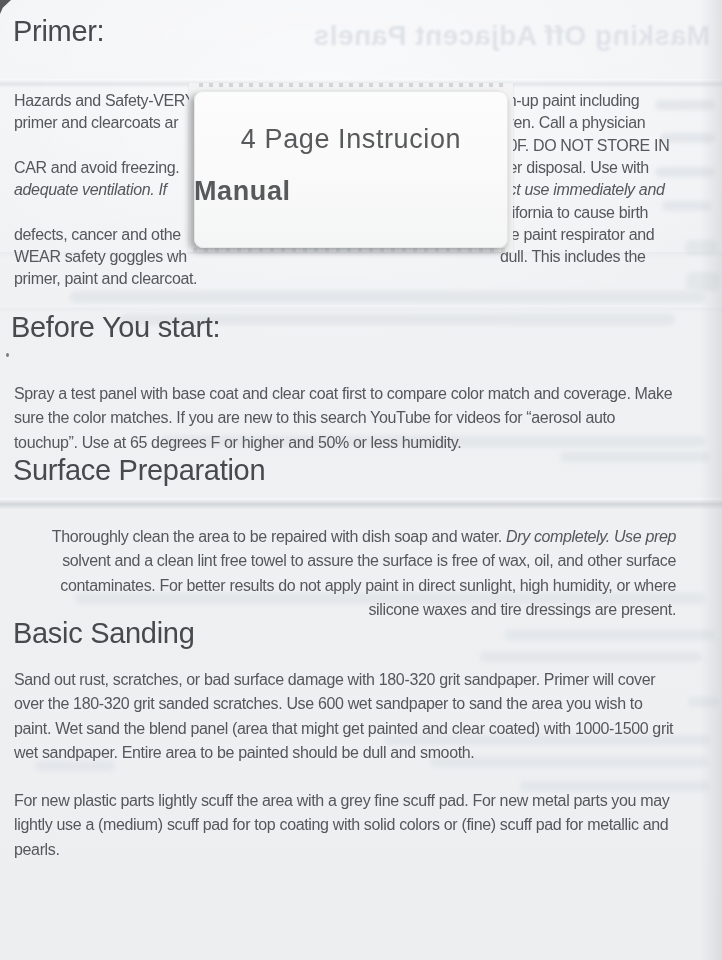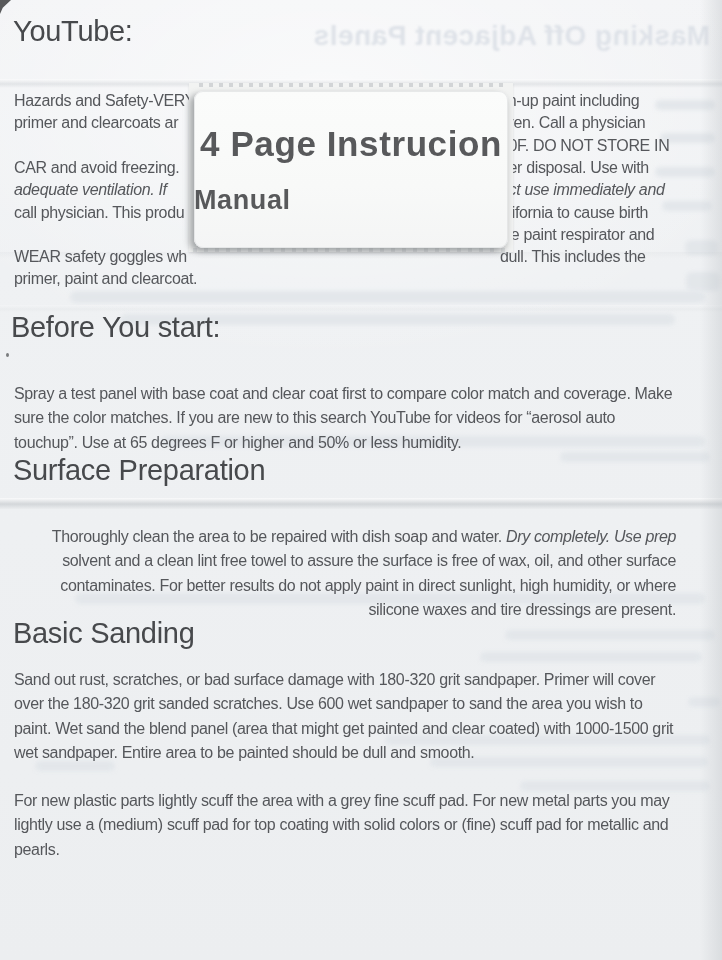--- a/index.html
+++ b/index.html
@@ -91,21 +91,21 @@
     opacity:.55;
   }
   #label{
     position:absolute;left:194px;top:91px;width:314px;height:157px;
     background:linear-gradient(180deg,#fbfcfb 0%,#f8f9f8 60%,#f4f5f5 100%);
     border-radius:9px;z-index:4;
     box-shadow:-5px 3px 6px rgba(105,108,112,0.45),
                 0 4px 6px rgba(128,131,135,0.32),
                 inset 0 0 0 1px rgba(215,217,219,0.55);
   }
-  #label .l1{margin-top:33px;text-align:center;font-weight:bold;font-size:35px;
+  #label .l1{margin-top:33px;text-align:center;font-weight:normal;font-size:27px;
     color:#58595b;letter-spacing:.6px;}
   #label .l2{margin-top:21px;font-weight:bold;font-size:27px;
     color:#58595b;letter-spacing:.6px;}
 </style>
 </head>
 <body>
 
 <div id="paper"></div>
 
 <div id="bleed-heading">Masking Off Adjacent Panels</div>
@@ -128,21 +128,21 @@
     <div class="smudge" style="left: 430px; top: 757px; width: 278px; height: 10px;"></div>
     <div class="smudge" style="left: 520px; top: 781px; width: 190px; height: 10px;"></div>
     <div class="smudge" style="left: 35px; top: 761px; width: 80px; height: 10px;"></div>
   </div>
 
 <div id="crease-1" class="crease"></div>
 <div id="crease-2" class="crease"></div>
 <div id="crease-3" class="crease"></div>
 <div id="crease-4" class="crease"></div>
 
-<h1 id="h-warning" class="hd">YouTube:</h1>
+<h1 id="h-warning" class="hd">Primer:</h1>
 
 <div id="warning-para">
     <div class="wline" style="top: 92px;">
       <span class="wl">Hazards and Safety-VERY</span>
       <span class="wr">ch-up paint including</span>
     </div>
     <div class="wline" style="top: 114.3px;">
       <span class="wl">primer and clearcoats ar</span>
       <span class="wr">dren. Call a physician</span>
     </div>
@@ -151,24 +151,24 @@
     </div>
     <div class="wline" style="top: 158.9px;">
       <span class="wl">CAR and avoid freezing.</span>
       <span class="wr">per disposal. Use with</span>
     </div>
     <div class="wline" style="top: 181.2px; font-style: italic;">
       <span class="wl">adequate ventilation. If</span>
       <span class="wr">uct use immediately and</span>
     </div>
     <div class="wline" style="top: 203.5px;">
-      <span class="wl">call physician. This produ</span>
       <span class="wr">alifornia to cause birth</span>
     </div>
     <div class="wline" style="top: 225.8px;">
+      <span class="wl">defects, cancer and othe</span>
       <span class="wr">ive paint respirator and</span>
     </div>
     <div class="wline" style="top: 248.1px;">
       <span class="wl">WEAR safety goggles wh</span>
       <span class="wr">dull. This includes the</span>
     </div>
     <div class="wline" style="top: 270.4px;">
       <span class="wl">primer, paint and clearcoat.</span>
       <span class="wr"></span>
     </div>

